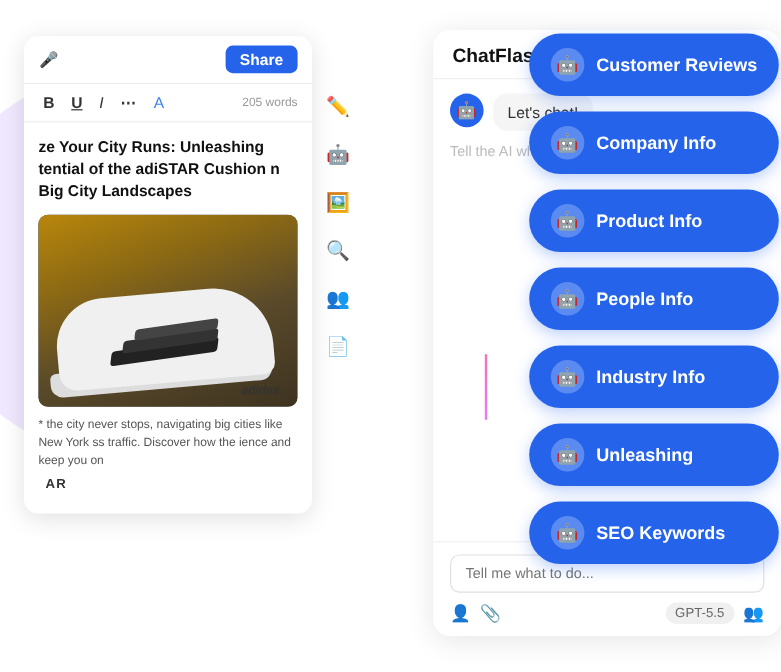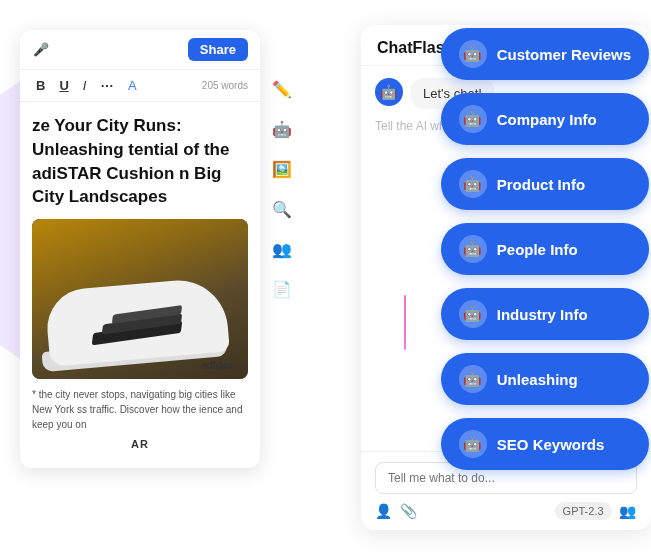--- a/index.html
+++ b/index.html
@@ -94,21 +94,21 @@
       margin-left: auto;
       font-size: 10px;
       color: #999;
     }
 
     .editor-content {
       padding: 12px;
     }
 
     .article-title {
-      font-size: 17px;
+      font-size: 13px;
       font-weight: 700;
       color: #111;
       line-height: 1.4;
       margin-bottom: 10px;
     }
 
     .article-image {
       width: 100%;
       height: 160px;
       background: linear-gradient(135deg, #2d2d2d 0%, #555 50%, #888 100%);
@@ -198,21 +198,21 @@
     .article-text {
       font-size: 10px;
       color: #555;
       line-height: 1.5;
     }
 
     .article-footer {
       font-size: 11px;
       color: #333;
       font-weight: 600;
-      text-align: center;
+      text-align: left;
       padding: 6px;
       letter-spacing: 1px;
     }
 
     
     .side-icons {
       position: absolute;
       left: 268px;
       top: 75px;
       display: flex;
@@ -421,21 +421,21 @@
       <div class="ai-avatar">🤖</div>
       <div class="bubble-text">Let's chat!</div>
     </div>
     <div class="chat-placeholder">Tell the AI what to write...</div>
   </div>
   <div class="chat-input-area">
     <input class="chat-input" type="text" placeholder="Tell me what to do..." style="">
     <div class="chat-actions">
       <span class="chat-action-icon">👤</span>
       <span class="chat-action-icon">📎</span>
-      <span class="model-tag">GPT-2.3</span>
+      <span class="model-tag">GPT-5.5</span>
       <span class="chat-action-icon">👥</span>
     </div>
   </div>
 </div>
 
 <div style="position:absolute; right: 2px; top: 28px; display:flex; flex-direction:column; gap:13px; z-index:10;">
   <button class="ai-btn">
     <div class="bot-icon">🤖</div>
     <span>Customer Reviews</span>
   </button>

